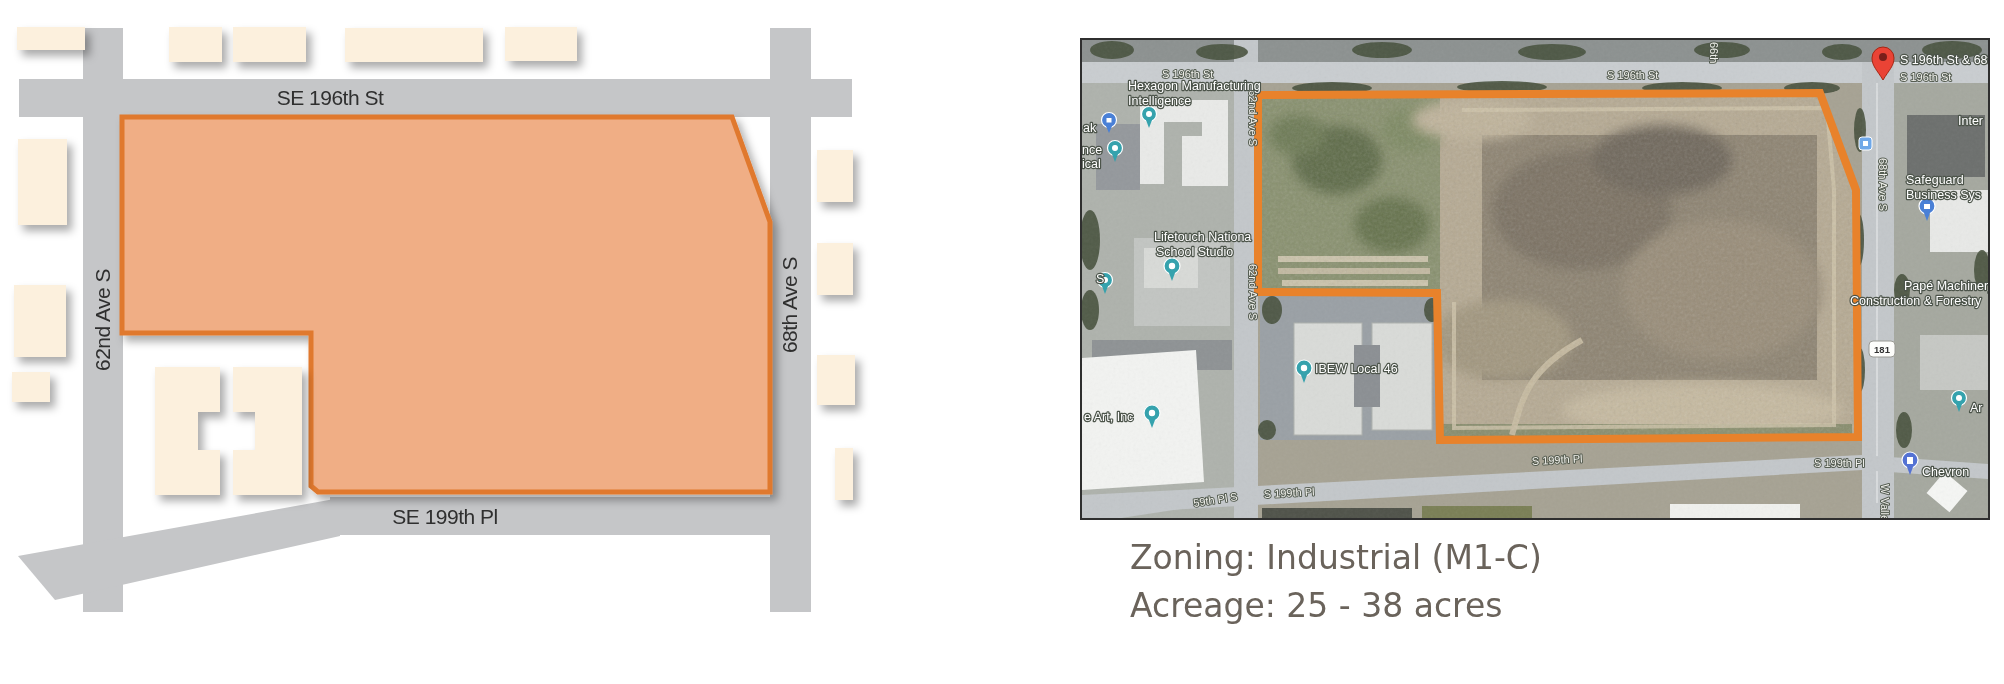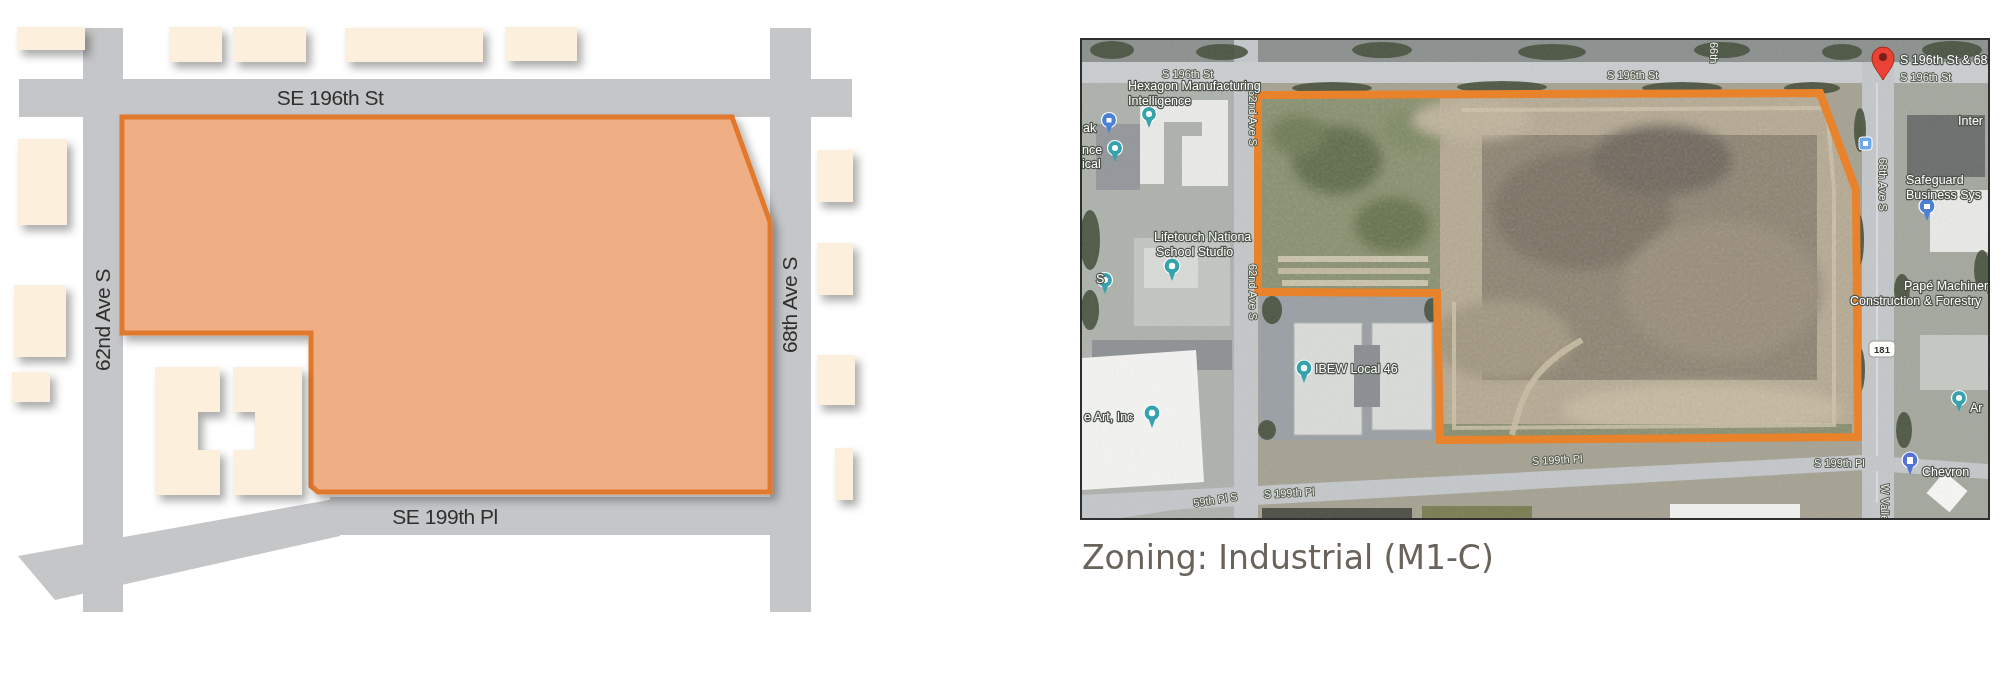--- a/index.html
+++ b/index.html
@@ -2,21 +2,21 @@
 <html><head>
 <meta charset="utf-8">
 <style>
   html,body{margin:0;padding:0;background:#ffffff;}
   #stage{position:relative;width:2004px;height:684px;background:#fff;overflow:hidden;
          font-family:"Liberation Sans",sans-serif;}
   #site-diagram{position:absolute;left:0;top:0;}
   #satellite-wrap{position:absolute;left:1080px;top:38px;width:906px;height:478px;
                   border:2px solid #2f2f2f;box-sizing:content-box;background:#a8a795;}
   #satellite{display:block;}
-  #caption{position:absolute;left:1082px;top:534px;
+  #caption{position:absolute;left:1130px;top:534px;
            font-family:"DejaVu Sans",sans-serif;font-size:33px;line-height:48px;
            color:#6a635b;letter-spacing:0px;}
   .cap-line{white-space:nowrap;}
   text{user-select:none;}
   .dg-street{font-family:"Liberation Sans",sans-serif;font-size:21px;fill:#2f2f2f;letter-spacing:-0.5px;}
   .sat-road{font-family:"Liberation Sans",sans-serif;font-size:11px;fill:#f5f5f0;
             paint-order:stroke;stroke:#50584c;stroke-width:2px;stroke-linejoin:round;opacity:.95;}
   .sat-place{font-family:"Liberation Sans",sans-serif;font-size:12.5px;fill:#ffffff;
              paint-order:stroke;stroke:#4c544a;stroke-width:2.4px;stroke-linejoin:round;}
   .sat-shield{font-family:"Liberation Sans",sans-serif;font-size:9.5px;fill:#333;font-weight:bold;}
@@ -282,15 +282,16 @@
       <text class="sat-place" x="1" y="92">ak</text>
       <text class="sat-place" x="0" y="114">nce</text>
       <text class="sat-place" x="0" y="128">ical</text>
       <text class="sat-place" x="14" y="243">S</text>
     </g>
   </svg>
   </div>
 
   <div id="caption">
     <div class="cap-line">Zoning: Industrial (M1-C)</div>
+    <div class="cap-line">Acreage: 25 - 38 acres</div>
   </div>
 
 </div>
 
 </body></html>

